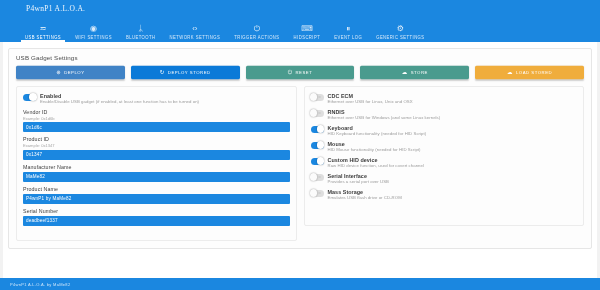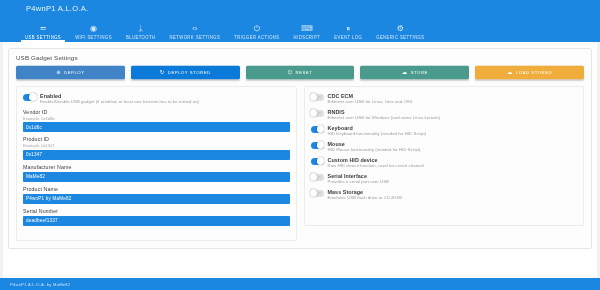--- a/index.html
+++ b/index.html
@@ -16,20 +16,21 @@
     height: 42px;
     position: relative;
     color: #fff;
   }
   .appbar-title {
     position: absolute;
     left: 26px; top: 4px;
     font-size: 7.5px;
     letter-spacing: .3px;
     color: #eef6fd;
+    font-family: Liberation Serif, serif;
   }
   .tabs {
     position: absolute;
     left: 18px; right: 0; top: 16px;
     display: flex;
     align-items: flex-end;
     height: 26px;
   }
   .tab {
     display: flex;

